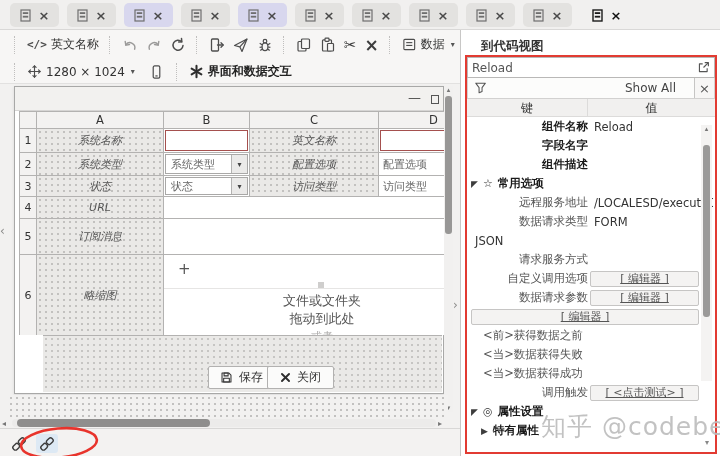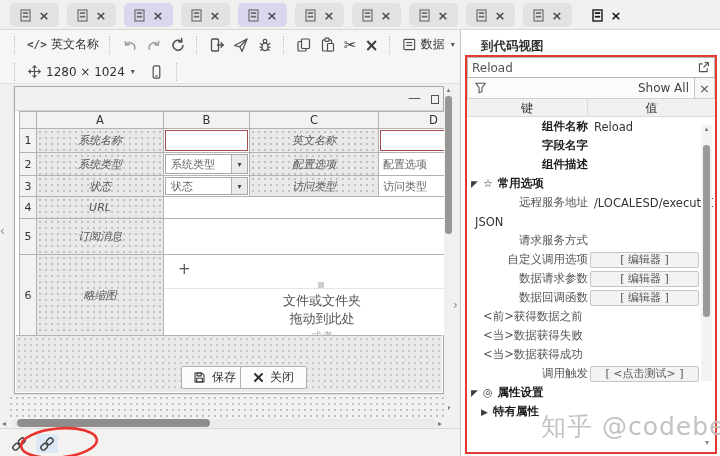--- a/index.html
+++ b/index.html
@@ -31,21 +31,21 @@
   .tsep { width:3px; height:18px; border-left:1px dotted #c0bfbe; margin:0 6px; }
   .tbtn { display:flex; align-items:center; gap:4px; padding:0 4px; color:#4d4d4d; }
   .tbtn .lbl { font-size:12px; color:#333; }
   .codeglyph { font-family:"DejaVu Sans Mono","Liberation Mono",monospace; font-weight:bold; font-size:11px; color:#4d4d4d; }
   .dim { color:#9b9a99; }
   .dd-caret { font-size:8px; color:#555; margin-left:2px; }
   .strong-lbl { font-weight:bold; color:#222; font-size:12px; }
 
   
   .canvas { position:absolute; left:0; top:84px; width:460px; height:344px; background:#f2f1f0; }
-  .dots { background-image:radial-gradient(circle,#c6c5c3 .8px,transparent .9px); background-size:6px 6px; }
+  .dots { background-image:radial-gradient(circle,#c6c5c3 .8px,transparent .9px); background-size:6px 6px;margin-left:27px; }
 
   .win { position:absolute; left:14px; top:2px; width:430px; height:308px;
     background:#fff; border:1px solid #a8a8a7; box-shadow:0 1px 3px rgba(0,0,0,.10); }
   .wtitle { position:absolute; left:0; top:0; width:100%; height:24px; background:#f2f1ef;
     border-bottom:1px solid #d6d5d4; display:flex; align-items:center; }
   .wtitle .t { font-size:13px; font-weight:bold; color:#222; padding-left:10px; }
   .wmin { position:absolute; right:22px; top:3px; font-size:13px; color:#444; }
   .wmax { position:absolute; right:4px; top:8px; width:8px; height:9px; border:1.5px solid #555; }
 
   .tbl { position:absolute; left:4px; top:24px; width:425px; height:224px; overflow:hidden; }
@@ -103,36 +103,36 @@
   .panel { position:absolute; left:460px; top:30px; width:260px; height:426px; background:#fff;
     border-left:1px solid #c8c7c6; }
   .ptitle { position:absolute; left:20px; top:8px; font-size:12.5px; font-weight:bold; color:#333; }
   .pbox { position:absolute; left:4px; top:25px; width:252px; height:399px; border:2px solid #e23b32; background:#fff; }
   .pinput { position:absolute; left:0; top:0; right:0; height:21px; border:1px solid #b9b8b7; background:#fff;
     display:flex; align-items:center; padding:0 4px; color:#555; }
   .pinput .grow { flex:1; }
   .pfilter { position:absolute; left:0; top:21px; right:0; height:21px; border:1px solid #d2d1d0; border-top:none;
     background:#fcfcfb; display:flex; align-items:center; padding-left:6px; color:#444; }
   .pfilter .grow { flex:1; }
-  .pfilter .sa { margin-right:5px; font-size:12px; color:#444; }
+  .pfilter .sa { margin-right:18px; font-size:12px; color:#444; }
   .pfilter .xb { width:20px; height:20px; border-left:1px solid #c6c5c4; background:#f7f6f5;
     display:flex; align-items:center; justify-content:center; font-size:13px; color:#555; }
   .phead { position:absolute; left:0; top:42px; right:0; height:18px; background:#f1f0ef;
     border-bottom:1px solid #dcdbda; display:flex; font-size:12px; color:#333; }
   .phk { width:121px; text-align:center; line-height:18px; border-right:1px solid #dcdbda; }
   .phv { flex:1; text-align:center; line-height:18px; }
   .prows { position:absolute; left:2px; top:60px; right:2px; bottom:2px; overflow:hidden; font-size:11.5px; }
   .prow { height:19px; display:flex; align-items:center; }
   .pk { width:119px; padding-left:4px; color:#444; white-space:nowrap; overflow:hidden;text-align:right; }
   .pk.b { font-weight:bold; color:#1a1a1a; }
   .pk.ind { padding-left:14px; color:#555; }
   .prow.ev .pk { width:auto; }
   .pv { flex:1; padding-left:6px; color:#333; white-space:nowrap; overflow:hidden; }
   .pvbtn { flex:1; margin:1px 14px 1px 2px; height:16px; border:1px solid #c6c5c4; background:#f4f3f2;
-    border-radius:2px; font-size:11px; color:#555; display:flex; align-items:center; justify-content:center; white-space:nowrap; }
+    border-radius:2px; font-size:11px; color:#555; display:flex; align-items:center; justify-content:center; white-space:nowrap;text-decoration:underline; }
   .grp { display:flex; align-items:center; gap:5px; font-weight:bold; color:#1a1a1a; padding-left:2px; }
   .grp .tri { font-size:9px; color:#3d3d3d; }
   .grp .sym { font-size:11px; color:#333; }
   .grp.ind2 { padding-left:12px; }
   .pscroll { position:absolute; right:3px; top:68px; width:11px; height:256px; background:#f4f3f2; }
   .pscroll .a { position:absolute; left:0; width:11px; text-align:center; font-size:7px; color:#777; }
   .pthumb { position:absolute; left:2px; top:20px; width:7px; height:172px; background:#9b9a99; border-radius:3px; }
   .pdown { position:absolute; right:6px; bottom:5px; font-size:8px; color:#888; }
   .wm { position:absolute; left:80px; top:380px; font-size:25px; letter-spacing:1px; color:#bdbdbd;
     opacity:.92; white-space:nowrap; z-index:5; pointer-events:none; }
@@ -348,20 +348,28 @@
         <span class="lbl">1280 × 1024</span>
         <span class="dd-caret">▾</span>
       </span>
       <span class="tbtn" style="margin-left:6px">
           <svg width="15" height="16" viewBox="0 0 16 16" fill="none" stroke="currentColor" stroke-width="1.3">
             <rect x="4.5" y="1.5" width="7" height="13" rx="1.5"></rect>
             <line x1="6.8" y1="12.2" x2="9.2" y2="12.2"></line>
           </svg>
         </span>
       <span class="tsep" style="margin-left:8px"></span>
+      <span class="tbtn">
+        <svg width="15" height="15" viewBox="0 0 16 16" fill="none" stroke="#2e2e2e" stroke-width="2.2" stroke-linecap="round">
+            <line x1="8" y1="2" x2="8" y2="14"></line>
+            <line x1="2.8" y1="5" x2="13.2" y2="11"></line>
+            <line x1="2.8" y1="11" x2="13.2" y2="5"></line>
+          </svg>
+        <span class="strong-lbl">界面和数据交互</span>
+      </span>
     </div>
   </div>
 
   <div class="canvas">
     <span class="collapse-l">‹</span>
     <span class="collapse-r">›</span>
 
     <div class="win">
       <div class="wtitle">
         <span class="wmin">—</span>
@@ -534,35 +542,38 @@
               <span class="tri">◤</span>
               <span class="sym">☆</span>
               <span>常用选项</span>
             </span>
         </div>
         <div class="prow">
             <span class="pk ind">远程服务地址</span>
             <span class="pv">/LOCALESD/executeCMD</span>
           </div>
         <div class="prow">
+            <span class="pk ind">数据请求类型</span>
+            <span class="pv">FORM</span>
+          </div>
+        <div class="prow">
             <span class="pv">JSON</span>
           </div>
         <div class="prow">
             <span class="pk ind">请求服务方式</span>
           </div>
         <div class="prow">
             <span class="pk ind">自定义调用选项</span>
             <span class="pvbtn">[ 编辑器 ]</span>
           </div>
         <div class="prow">
             <span class="pk ind">数据请求参数</span>
             <span class="pvbtn">[ 编辑器 ]</span>
           </div>
         <div class="prow">
-            <span class="pk ind">数据回调函数</span>
             <span class="pvbtn">[ 编辑器 ]</span>
           </div>
         <div class="prow ev">
             <span class="pk ind">&lt;前&gt;获得数据之前</span>
           </div>
         <div class="prow ev">
             <span class="pk ind">&lt;当&gt;数据获得失败</span>
           </div>
         <div class="prow ev">
             <span class="pk ind">&lt;当&gt;数据获得成功</span>

